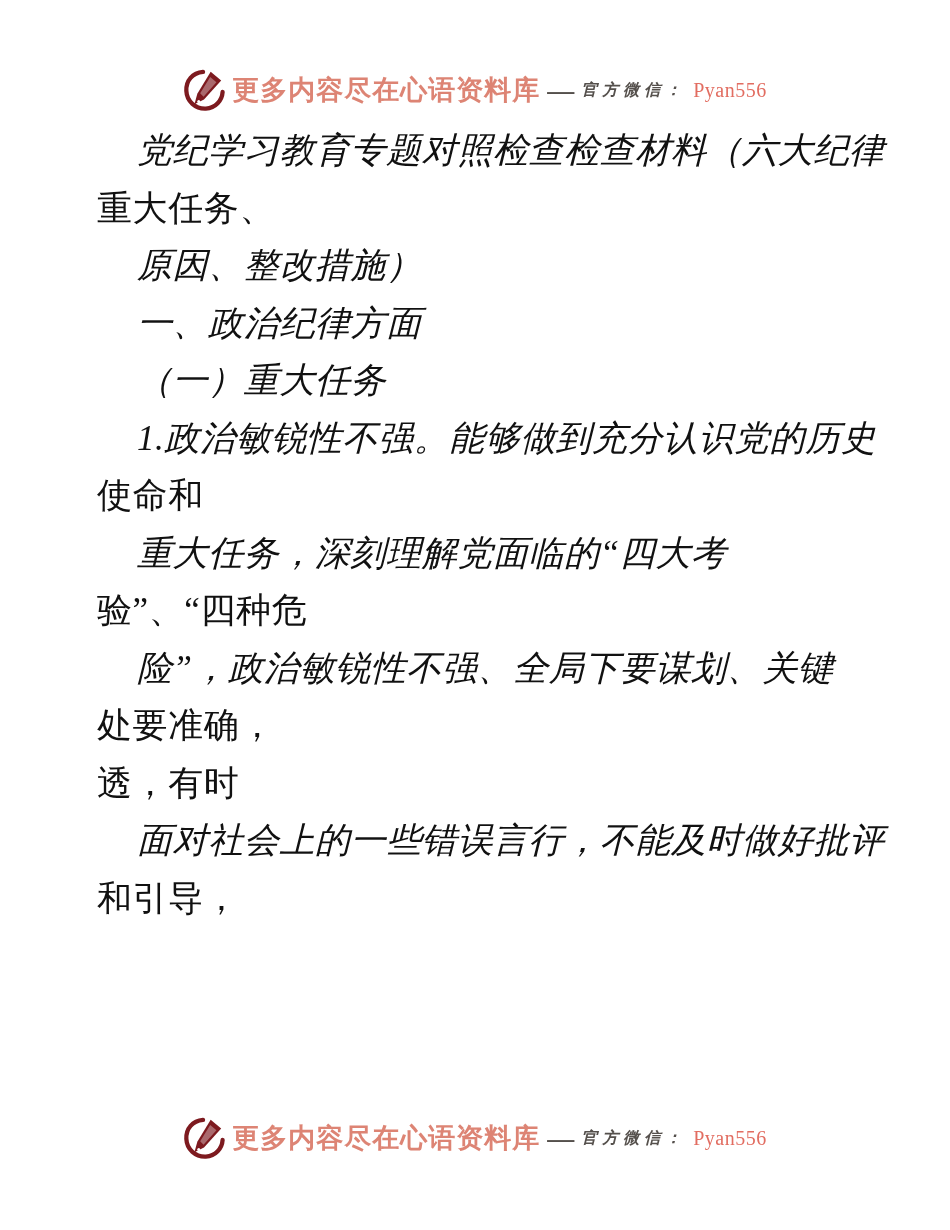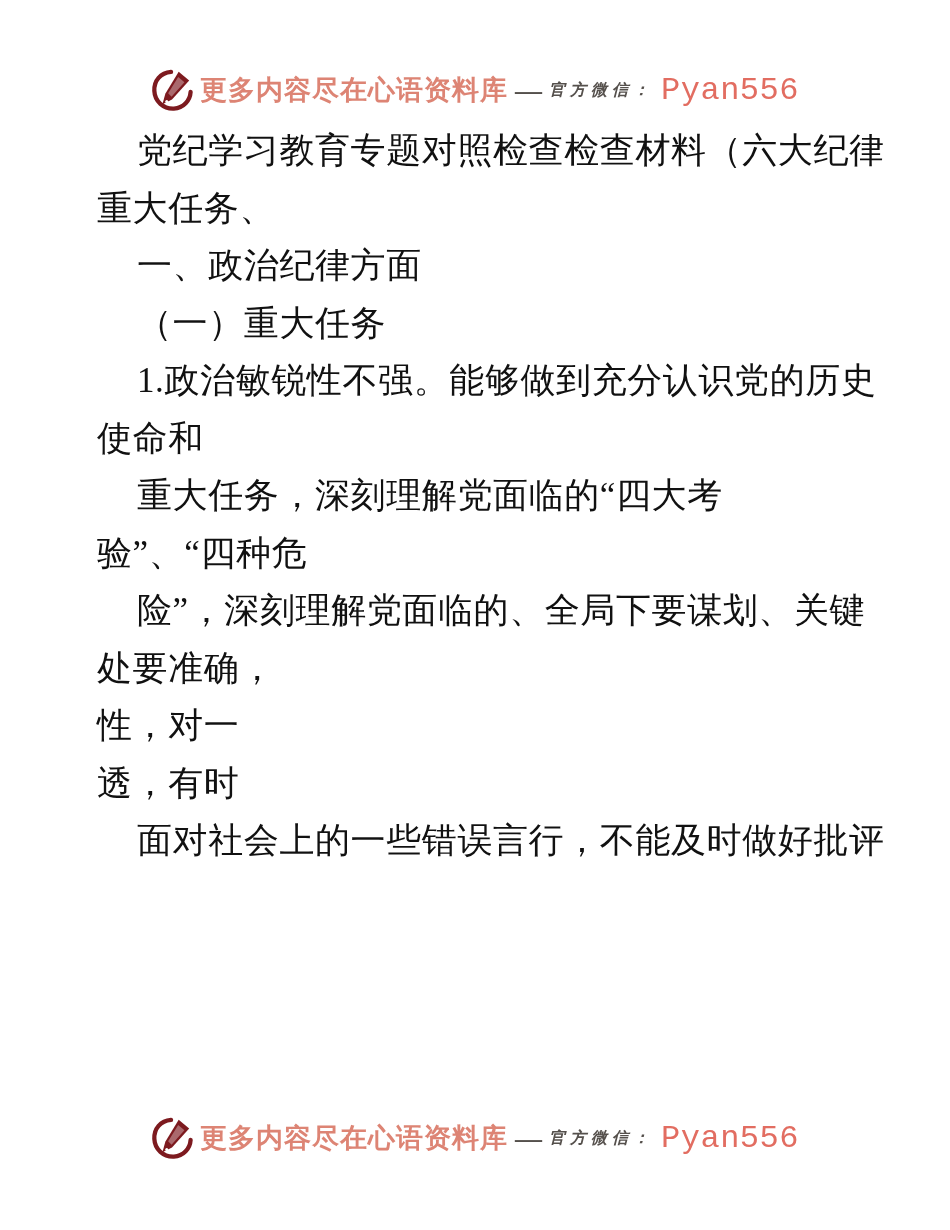--- a/index.html
+++ b/index.html
@@ -37,72 +37,73 @@
   }
   .wm-label {
     color: var(--wm_label, #55504c);
     font-size: 16px;
     font-style: italic;
     font-weight: 600;
     letter-spacing: 5px;
   }
   .wm-id {
     color: var(--wm_id, #e26d61);
-    font-size: 32px;
-    font-family: Liberation Mono, monospace;
+    font-size: 20px;
+    font-family: Liberation Serif, serif;
     letter-spacing: 0.5px;
   }
 
   
   .doc {
     position: absolute;
     left: 97px;
     top: 122px;
     width: 790px;
   }
   .line {
     font-size: 35px;
     line-height: 57.5px;
     height: 57.5px;
     letter-spacing: 0.6px;
     color: var(--text, #111111);
     white-space: nowrap;
   }
-  .line.indent { padding-left: 40px; }
+  .line.indent { padding-left: 40px; font-style: italic; }
 </style>
 </head>
 <body>
 
 <div class="watermark header">
   <svg class="wm-logo" viewBox="0 0 44 46" aria-hidden="true">
     <path d="M21 4 C10 5 3 13 3.5 24 C4 35 13 43 24 42.5 C34 42 41 34 41.5 25" fill="none" stroke="var(--logo, #7d1a1f)" stroke-width="4.5" stroke-linecap="round"></path>
     <path d="M29 4 L40 13 L22 33 L12 38 L15 27 Z" fill="var(--logo, #7d1a1f)"></path>
     <path d="M28.5 9.5 L35 15 L21.5 30 L18 26.5 Z" fill="#ffffff" opacity="0.35"></path>
     <circle cx="16.5" cy="35" r="1.6" fill="#ffffff"></circle>
   </svg>
   <span class="wm-site">更多内容尽在心语资料库</span>
     <span class="wm-dash">—</span>
     <span class="wm-label">官方微信：</span>
     <span class="wm-id">Pyan556</span>
 </div>
 
 <div class="doc">
     <div class="line indent">党纪学习教育专题对照检查检查材料（六大纪律</div>
     <div class="line">重大任务、</div>
+    <div class="line indent">原因、整改措施）</div>
     <div class="line indent">一、政治纪律方面</div>
     <div class="line indent">（一）重大任务</div>
     <div class="line indent">1.政治敏锐性不强。能够做到充分认识党的历史</div>
     <div class="line">使命和</div>
     <div class="line indent">重大任务，深刻理解党面临的“四大考</div>
     <div class="line">验”、“四种危</div>
-    <div class="line indent">险”，深刻理解党面临的、全局下要谋划、关键</div>
+    <div class="line indent">险”，政治敏锐性不强、全局下要谋划、关键</div>
     <div class="line">处要准确，</div>
-    <div class="line">性，对一</div>
     <div class="line">透，有时</div>
     <div class="line indent">面对社会上的一些错误言行，不能及时做好批评</div>
+    <div class="line">和引导，</div>
   </div>
 
 <div class="watermark footer">
   <svg class="wm-logo" viewBox="0 0 44 46" aria-hidden="true">
     <path d="M21 4 C10 5 3 13 3.5 24 C4 35 13 43 24 42.5 C34 42 41 34 41.5 25" fill="none" stroke="var(--logo, #7d1a1f)" stroke-width="4.5" stroke-linecap="round"></path>
     <path d="M29 4 L40 13 L22 33 L12 38 L15 27 Z" fill="var(--logo, #7d1a1f)"></path>
     <path d="M28.5 9.5 L35 15 L21.5 30 L18 26.5 Z" fill="#ffffff" opacity="0.35"></path>
     <circle cx="16.5" cy="35" r="1.6" fill="#ffffff"></circle>
   </svg>
   <span class="wm-site">更多内容尽在心语资料库</span>

